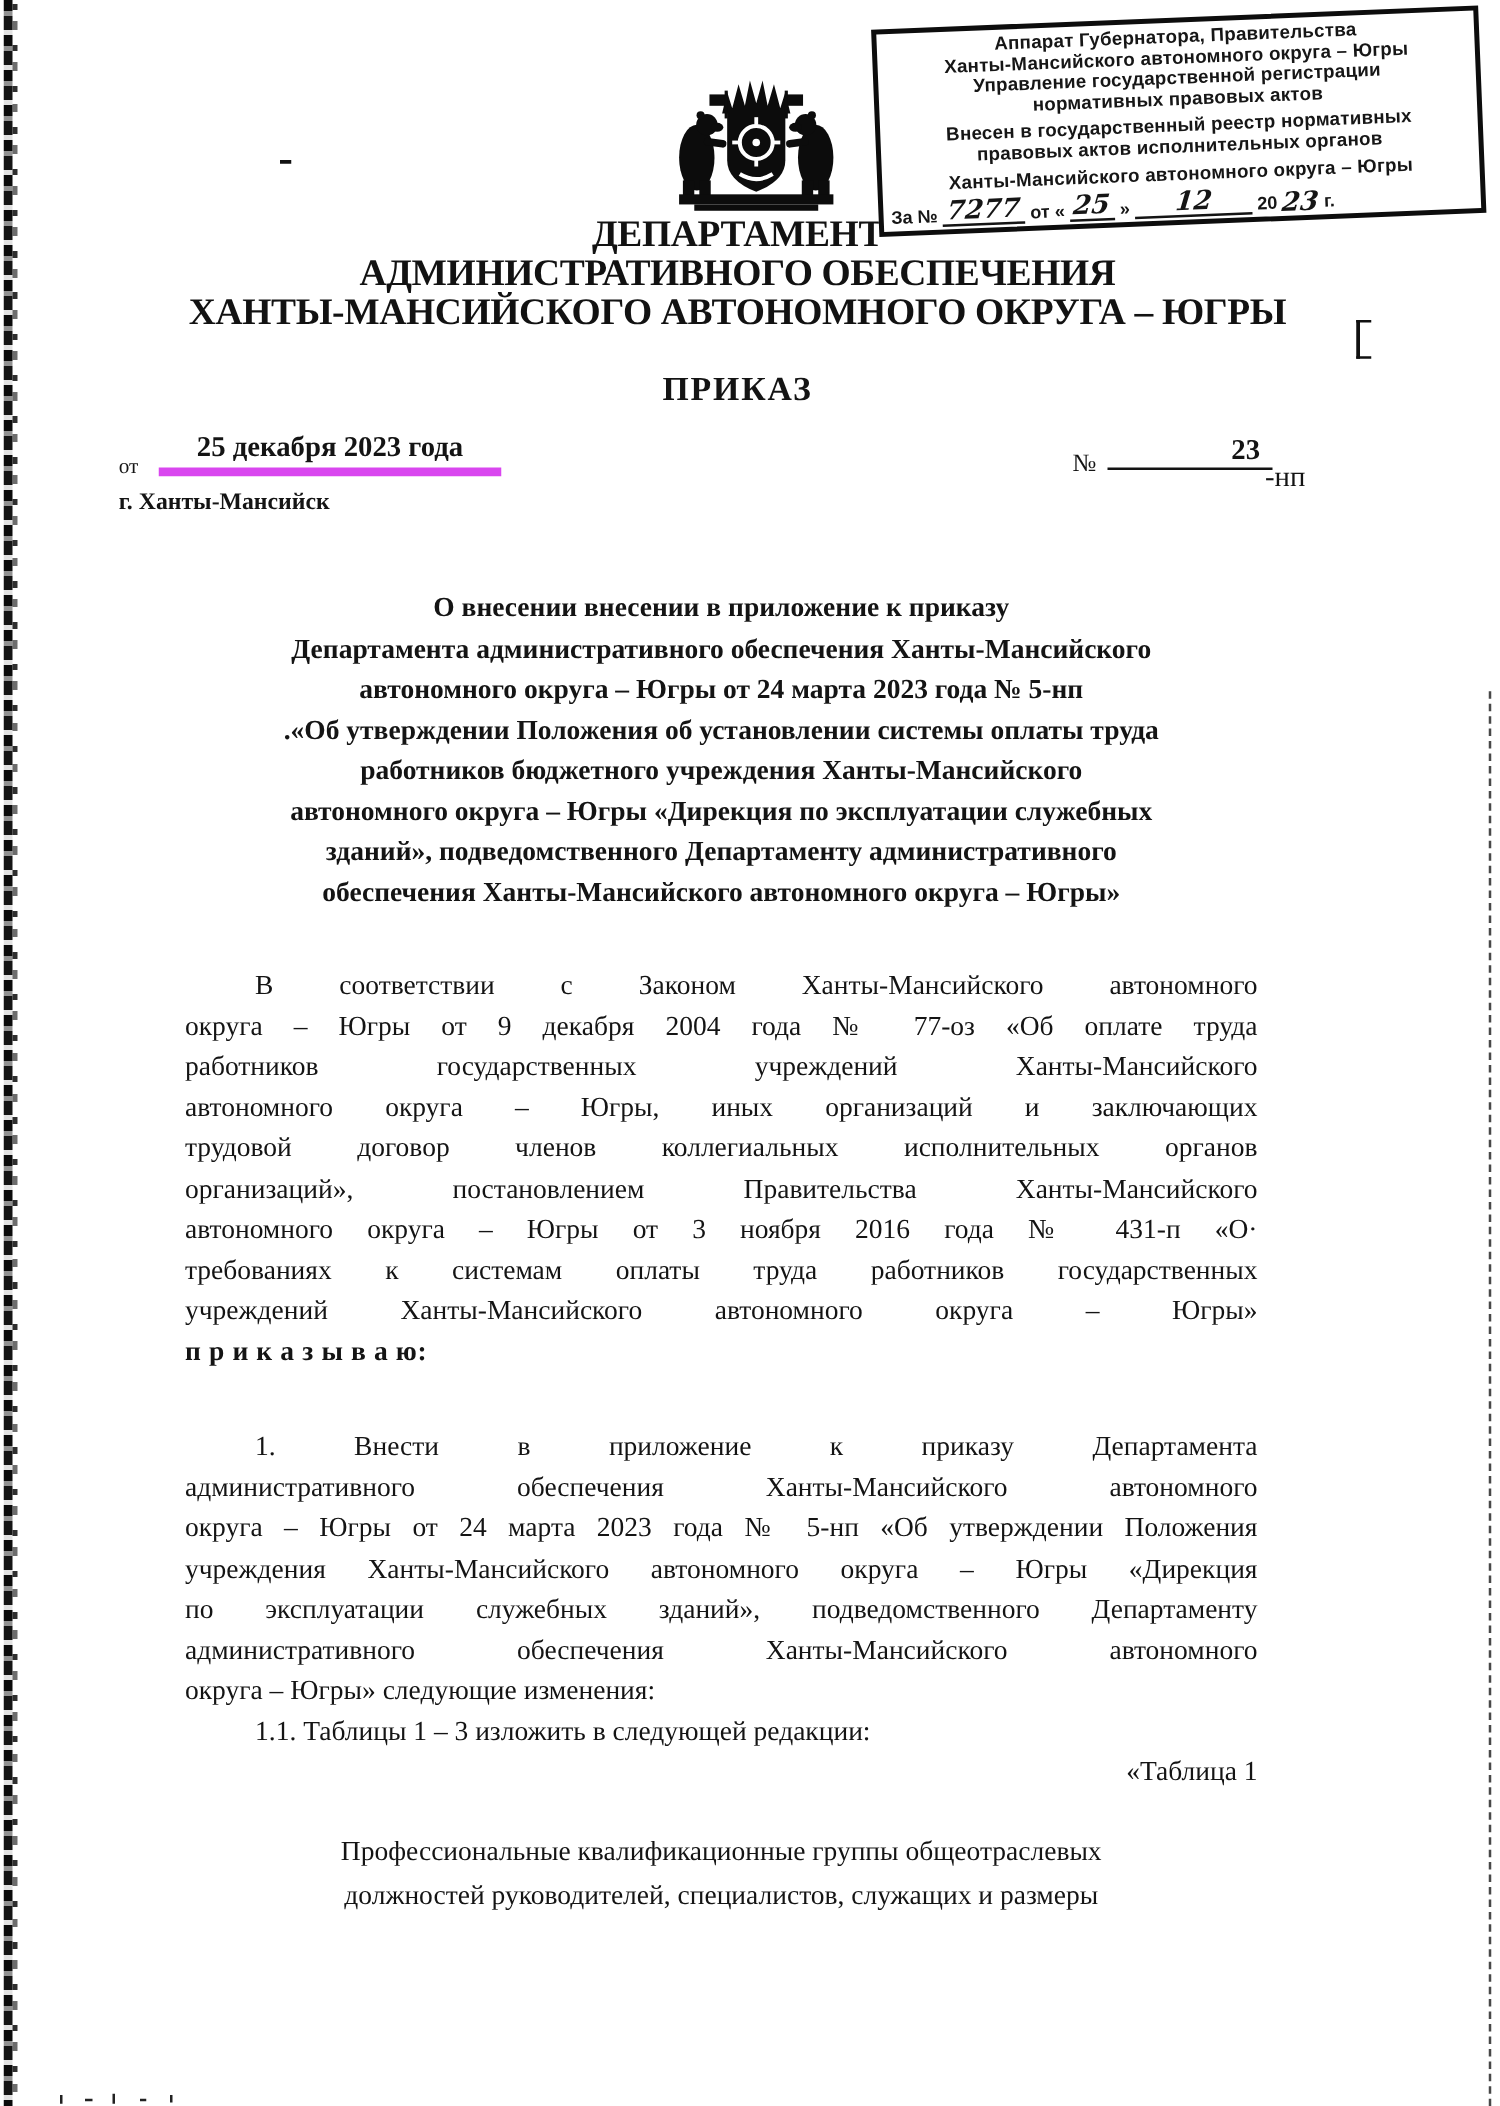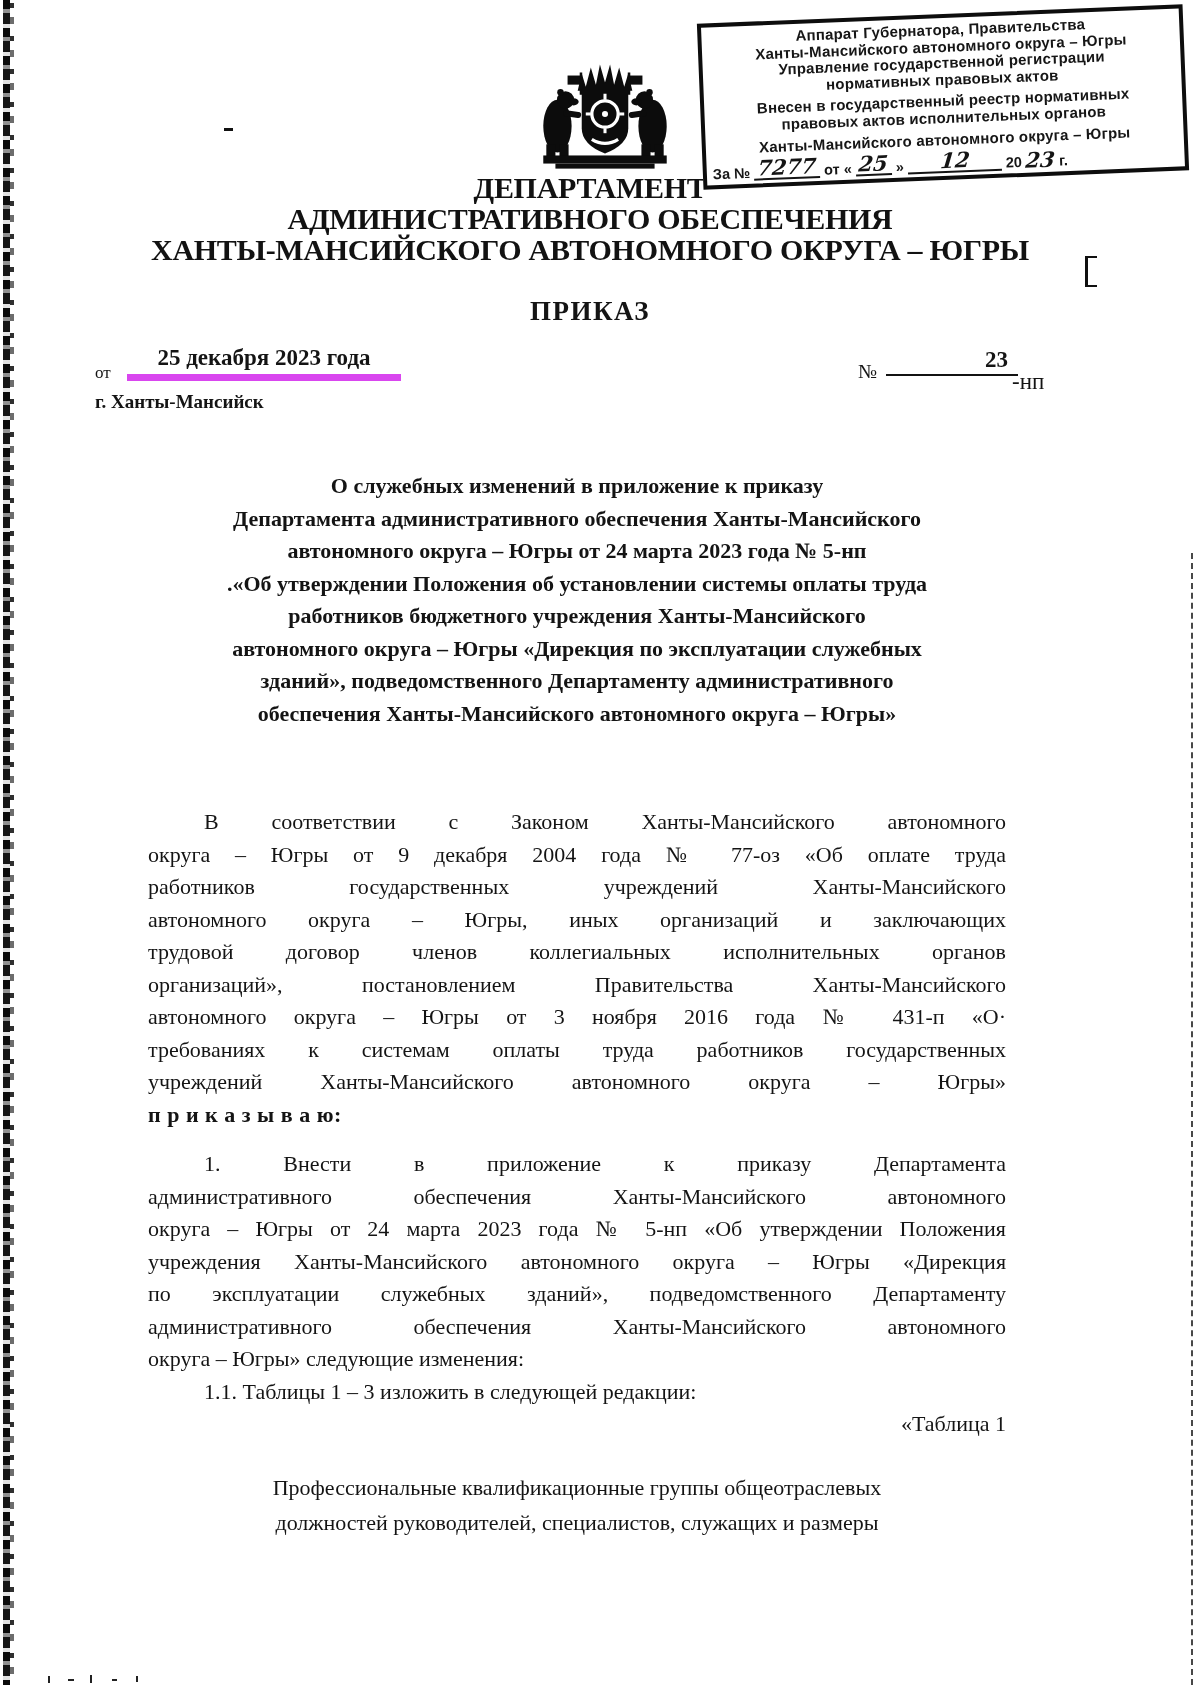--- a/index.html
+++ b/index.html
@@ -40,22 +40,22 @@
   .date-line{position:absolute;left:127px;top:345px;width:274px;text-align:center;
     font-size:23px;font-weight:700;border-bottom:7px solid #d946ef;padding-bottom:3px;}
   .place{position:absolute;left:95px;top:391px;font-size:19px;font-weight:700;}
   .num-label{position:absolute;left:858px;top:360px;font-size:20px;}
   .num-line{position:absolute;left:886px;top:347px;width:122px;text-align:right;padding-right:10px;
     font-size:23px;font-weight:600;border-bottom:2px solid #131313;padding-bottom:1px;}
   .num-suffix{position:absolute;left:1012px;top:369px;font-size:23px;}
   
   .content{position:absolute;left:148px;top:470px;width:858px;font-size:22px;line-height:32.5px;}
   .subject{font-weight:700;text-align:center;}
-  .para1{margin-top:76px;}
-  .para2{margin-top:17px;}
+  .para1{margin-top:42px;}
+  .para2{margin-top:44px;}
   .jline{text-align:justify;text-align-last:justify;}
   .ind{text-indent:56px;}
   .plain{text-align:left;text-align-last:left;}
   .prikaz{font-weight:700;letter-spacing:.5px;text-align:left;text-align-last:left;}
   .table-label{text-align:right;}
   .caption{margin-top:29px;text-align:center;line-height:35px;}
 </style>
 </head>
 <body>
 
@@ -155,21 +155,21 @@
 
   <div class="from-label">от</div>
   <div class="date-line">25 декабря 2023 года</div>
   <div class="place">г. Ханты-Мансийск</div>
   <div class="num-label">№</div>
   <div class="num-line">23</div>
   <div class="num-suffix">-нп</div>
 
   <div class="content">
     <div class="subject">
-      <div>О служебных изменений в приложение к приказу</div>
+      <div>О внесении внесении в приложение к приказу</div>
       <div>Департамента административного обеспечения Ханты-Мансийского</div>
       <div>автономного округа – Югры от 24 марта 2023 года № 5-нп</div>
       <div>.«Об утверждении Положения об установлении системы оплаты труда</div>
       <div>работников бюджетного учреждения Ханты-Мансийского</div>
       <div>автономного округа – Югры «Дирекция по эксплуатации служебных</div>
       <div>зданий», подведомственного Департаменту административного</div>
       <div>обеспечения Ханты-Мансийского автономного округа – Югры»</div>
     </div>
 
     <div class="para1">

